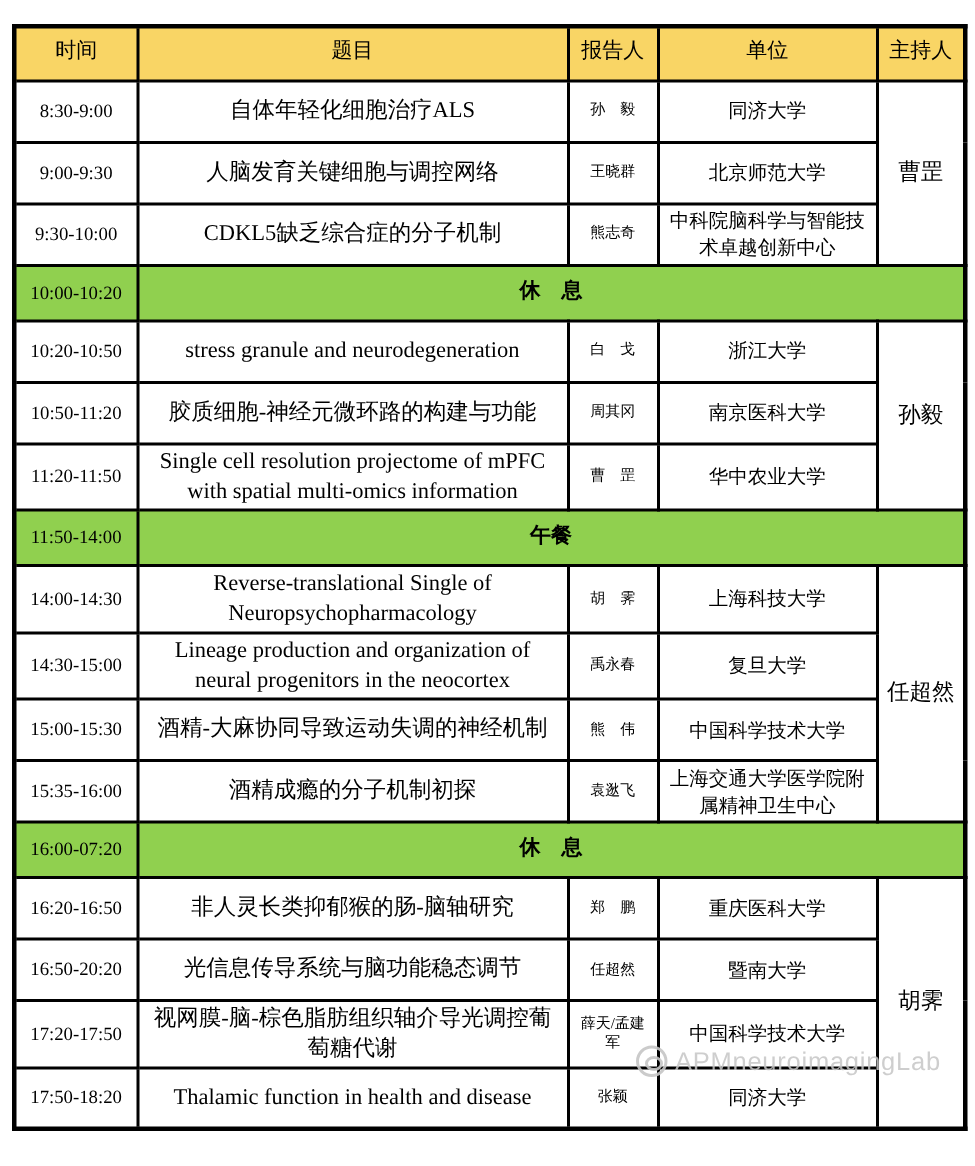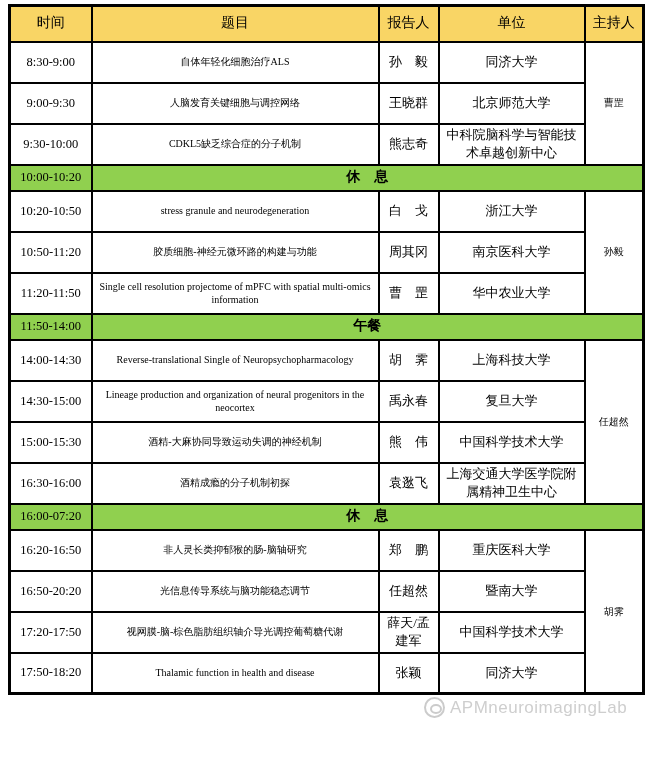--- a/index.html
+++ b/index.html
@@ -11,48 +11,48 @@
   * { box-sizing: border-box; }
   html, body {
     margin: 0; padding: 0;
     width: 650px; height: 777px;
     background: #ffffff;
     font-family: "Liberation Serif", "DejaVu Serif", serif;
     color: #000;
     position: relative;
     overflow: hidden;
   }
-  .page { padding: 4px 8px; position: relative; }
+  .page { padding: 16px 8px; position: relative; }
   table.schedule {
     border-collapse: collapse;
     width: 634px;
     table-layout: fixed;
     border: 3px solid var(--border);
   }
   th, td {
     border: 2px solid var(--border);
     text-align: center;
     vertical-align: middle;
     padding: 1px 4px;
     font-size: 13px;
     line-height: 1.35;
     font-weight: normal;
     word-break: break-word;
   }
   thead tr { height: 36px; }
   th { background: var(--yellow); font-size: 14px; }
   tr.session { height: 41px; }
-  tr.break { height: 26px; }
+  tr.break { height: 37px; }
   td.time { font-size: 12.5px; white-space: nowrap; }
   td.green { background: var(--green); }
   td.break-label { font-size: 14px; font-weight: bold; }
-  td.title { font-size: 10px; }
-  td.speaker { font-size: 13px; }
+  td.title { font-size: 15px; }
+  td.speaker { font-size: 10px; }
   td.affiliation { font-size: 13px; margin-left: 40px; }
-  td.host { font-size: 10px; }
+  td.host { font-size: 15px; }
   .watermark {
     position: absolute;
     left: 424px; top: 697px;
     display: flex;
     align-items: center;
     gap: 5px;
     color: var(--wm-gray);
     font-family: "Liberation Sans", "DejaVu Sans", sans-serif;
     font-size: 17px;
     pointer-events: none;
@@ -158,21 +158,21 @@
           <td class="speaker">禹永春</td>
           <td class="affiliation">复旦大学</td>
         </tr>
         <tr class="session">
           <td class="time">15:00-15:30</td>
           <td class="title">酒精-大麻协同导致运动失调的神经机制</td>
           <td class="speaker">熊　伟</td>
           <td class="affiliation">中国科学技术大学</td>
         </tr>
         <tr class="session">
-          <td class="time">16:30-16:00</td>
+          <td class="time">15:35-16:00</td>
           <td class="title">酒精成瘾的分子机制初探</td>
           <td class="speaker">袁逖飞</td>
           <td class="affiliation">上海交通大学医学院附属精神卫生中心</td>
         </tr>
         <tr class="break">
           <td class="time green">16:00-07:20</td>
           <td colspan="4" class="green break-label">休　息</td>
         </tr>
         <tr class="session">
           <td class="time">16:20-16:50</td>

